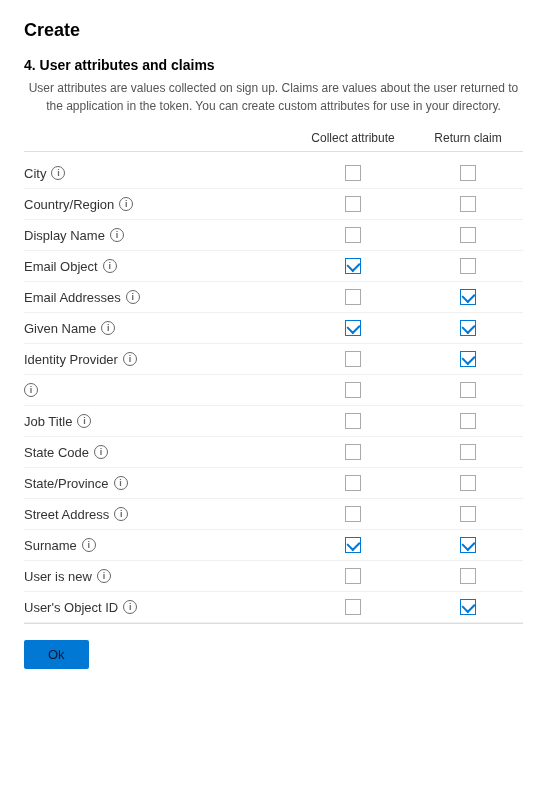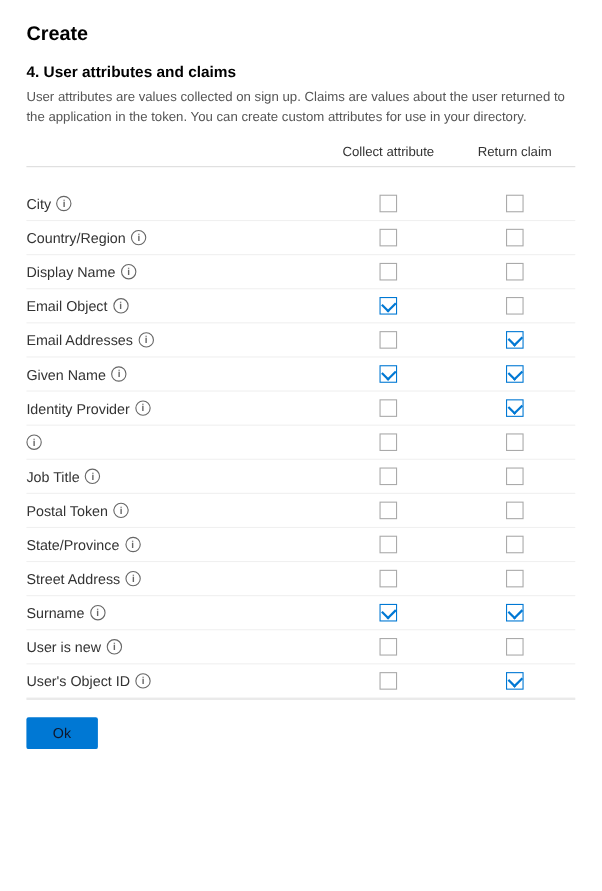--- a/index.html
+++ b/index.html
@@ -27,27 +27,28 @@
       font-size: 14px;
       font-weight: 600;
       margin-bottom: 6px;
       color: #000;
     }
     .section-desc {
       font-size: 12px;
       color: #555;
       line-height: 1.5;
       margin-bottom: 16px;
+      text-align: center;
     }
     .table-header {
       display: flex;
       align-items: center;
       border-bottom: 1px solid #ddd;
       padding-bottom: 6px;
-      margin-bottom: 18px;
+      margin-bottom: 6px;
     }
     .col-label {
       flex: 1;
     }
     .col-collect {
       width: 120px;
       text-align: center;
       font-size: 12px;
       color: #333;
     }
@@ -254,21 +255,21 @@
         </div>
         <div class="col-collect-cell">
           <div class="checkbox"></div>
         </div>
         <div class="col-return-cell">
           <div class="checkbox"></div>
         </div>
       </div>
       <div class="attr-row">
         <div class="attr-name">
-          <span>Postal Token</span>
+          <span>State Code</span>
           <span class="info-icon">i</span>
         </div>
         <div class="col-collect-cell">
           <div class="checkbox"></div>
         </div>
         <div class="col-return-cell">
           <div class="checkbox"></div>
         </div>
       </div>
       <div class="attr-row">

